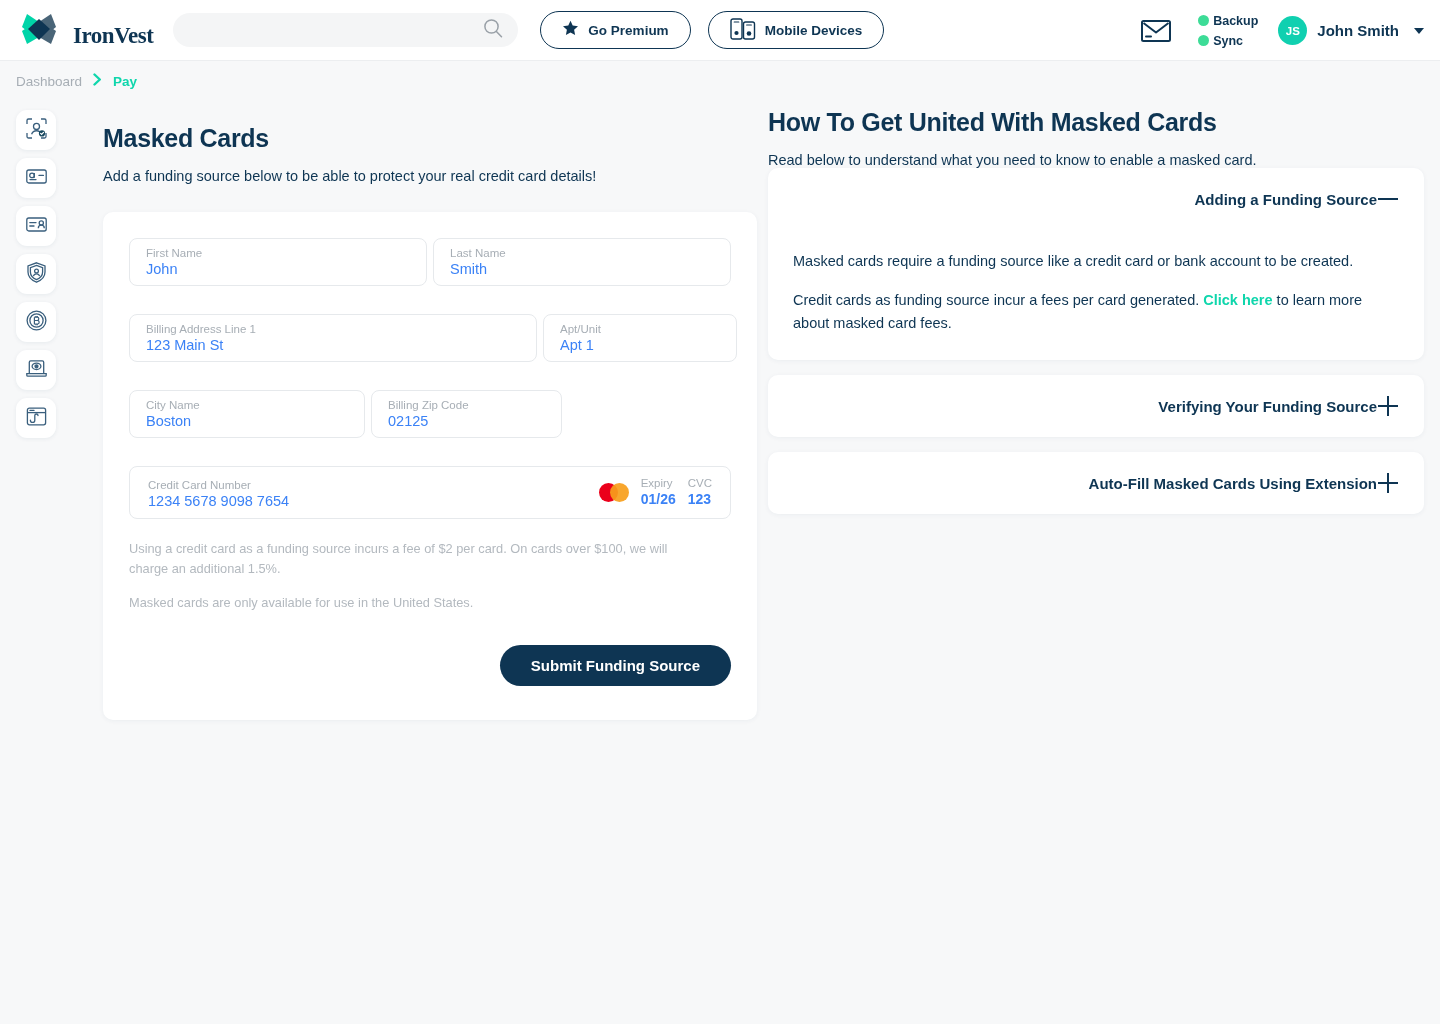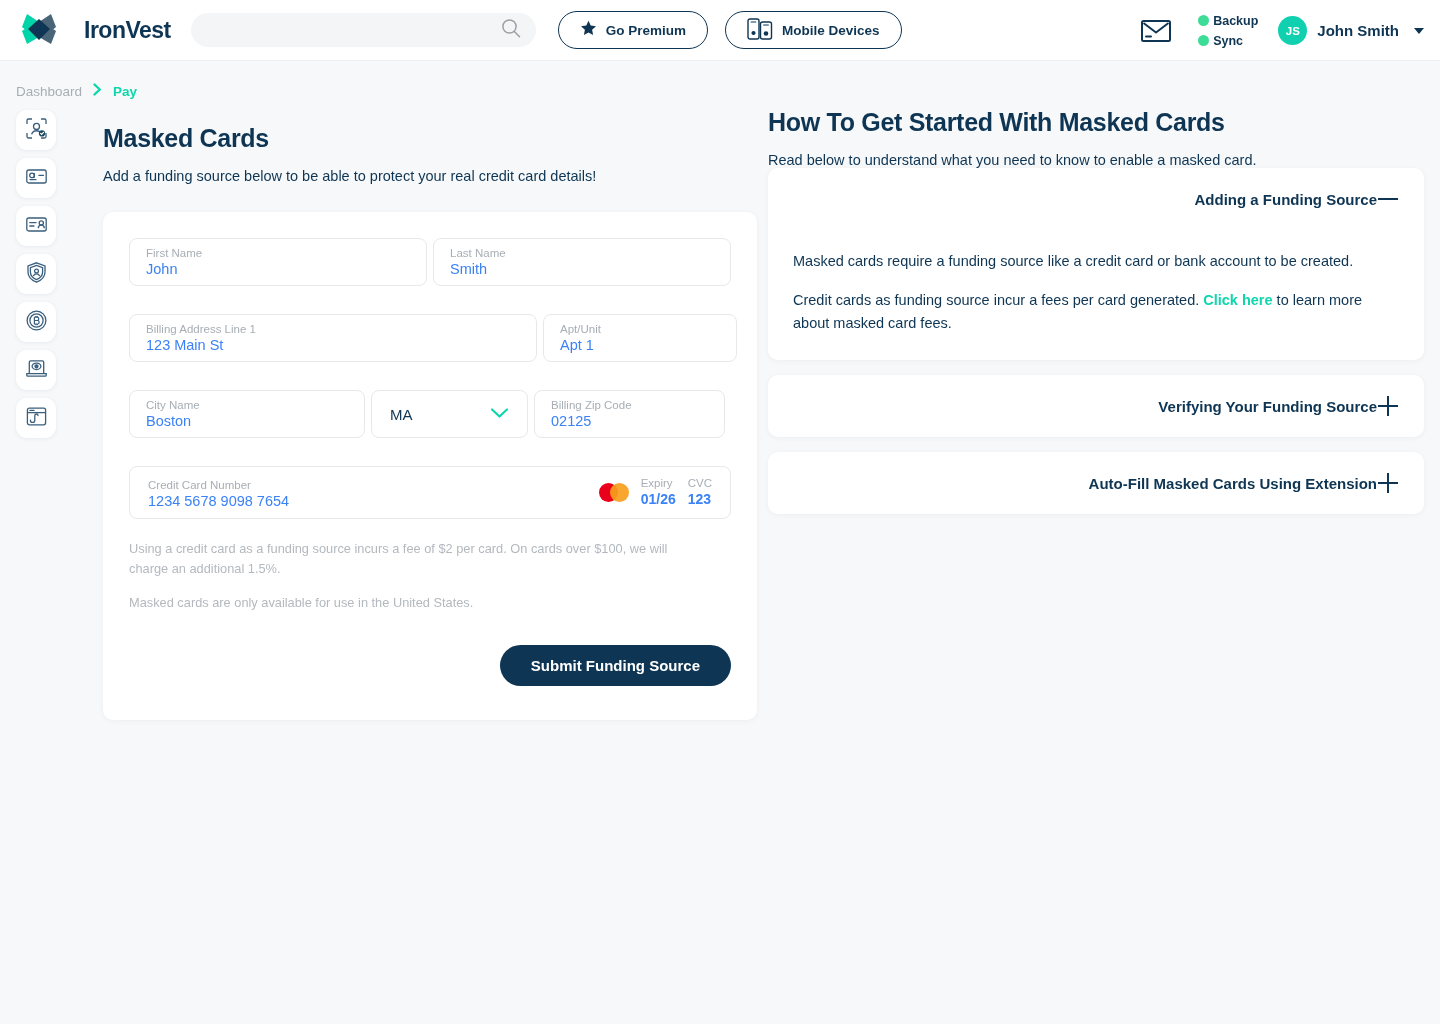--- a/index.html
+++ b/index.html
@@ -12,21 +12,21 @@
   }
 
   
   .header {
     height: 61px; width: 1440px;
     background: #ffffff;
     display: flex; align-items: center;
     border-bottom: 1px solid #eceef0;
     position: relative;
   }
-  .logo-wrap { display: flex; align-items: center; margin-left: 18px; gap: 24px; }
+  .logo-wrap { display: flex; align-items: flex-end; margin-left: 18px; gap: 13px; font-family: Liberation Serif, serif; }
   .logo-mark { width: 42px; height: 38px; position: relative; }
   .logo-text { font-size: 23px; font-weight: bold; letter-spacing: -0.5px; color: #0e3553; }
 
   .search-box {
     margin-left: 20px; width: 345px; height: 34px;
     background: #f4f5f6; border-radius: 17px;
     display: flex; align-items: center; padding: 0 14px 0 16px;
     position: relative;
   }
   .search-input {
@@ -66,21 +66,21 @@
   .caret-down {
     margin-left: 15px; width: 0; height: 0;
     border-left: 5px solid transparent; border-right: 5px solid transparent;
     border-top: 6px solid #0e3553; cursor: pointer;
   }
 
   
   .breadcrumb {
     height: 28px; display: flex; align-items: center;
     padding-left: 16px; gap: 11px; font-size: 13.5px;
-    margin-top: 16px;
+    margin-top: 6px;
   }
   .bc-inactive { color: #a7aeb5; cursor: pointer; }
   .bc-sep { color: #0fd6ac; font-weight: bold; font-size: 13px; }
   .bc-active { color: #0fd6ac; font-weight: bold; cursor: pointer; }
 
   
   .sidebar {
     position: absolute; left: 16px; top: 110px;
     display: flex; flex-direction: column; gap: 8px;
   }
@@ -377,28 +377,20 @@
         <div class="field w-apt">
           <div class="field-label">Apt/Unit</div>
           <input class="field-value" value="Apt 1" style="">
         </div>
       </div>
 
       <div class="row">
         <div class="field w-city">
           <div class="field-label">City Name</div>
           <input class="field-value" value="Boston" style="">
-        </div>
-        <div class="field-select">
-          <span class="select-text">MA</span>
-          <span>
-            <svg width="19" height="12" viewBox="0 0 19 12">
-                <path d="M2 2.5 L9.5 9.5 L17 2.5" fill="none" stroke="#0fd6ac" stroke-width="2.2" stroke-linecap="round" stroke-linejoin="round"></path>
-              </svg>
-          </span>
         </div>
         <div class="field w-zip">
           <div class="field-label">Billing Zip Code</div>
           <input class="field-value" value="02125" style="">
         </div>
       </div>
 
       <div class="cc-field">
         <div class="cc-left">
           <div class="field-label">Credit Card Number</div>
@@ -423,21 +415,21 @@
       <div class="fineprint">Using a credit card as a funding source incurs a fee of $2 per card. On cards over $100, we will charge an additional 1.5%.</div>
       <div class="fineprint">Masked cards are only available for use in the United States.</div>
 
       <div class="submit-row">
         <button class="submit-btn">Submit Funding Source</button>
       </div>
     </div>
   </div>
 
   <div class="col-right">
-    <div class="section-title">How To Get Started With Masked Cards</div>
+    <div class="section-title">How To Get United With Masked Cards</div>
     <div class="section-sub">Read below to understand what you need to know  to enable a masked card.</div>
 
     <div class="acc">
       <div class="acc-head">
         <span class="acc-title">Adding a Funding Source</span>
         <span class="acc-sign">
             <span class="h"></span>
           </span>
       </div>
       <div class="acc-body">

